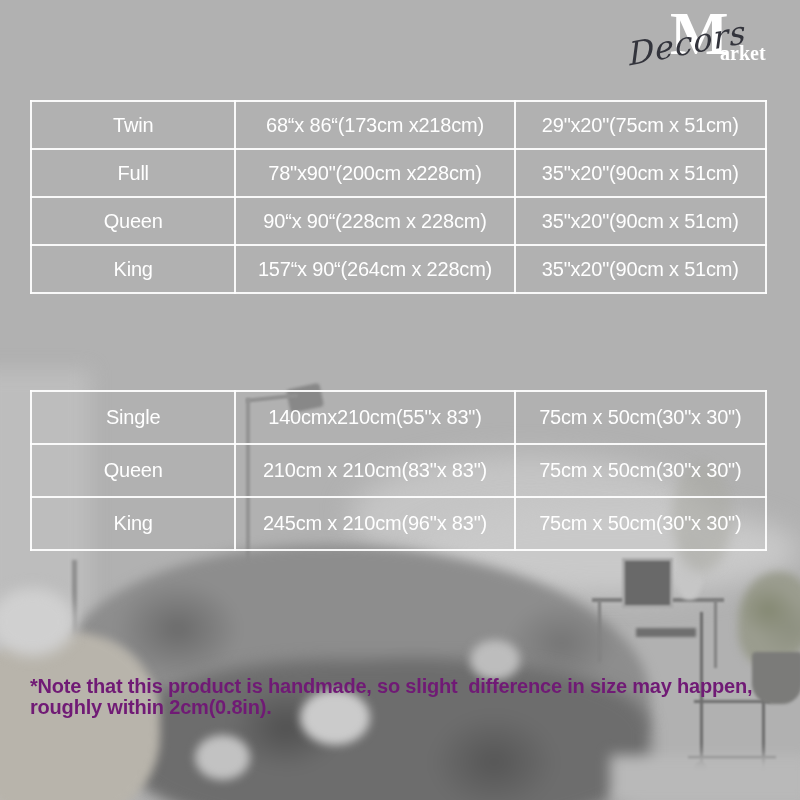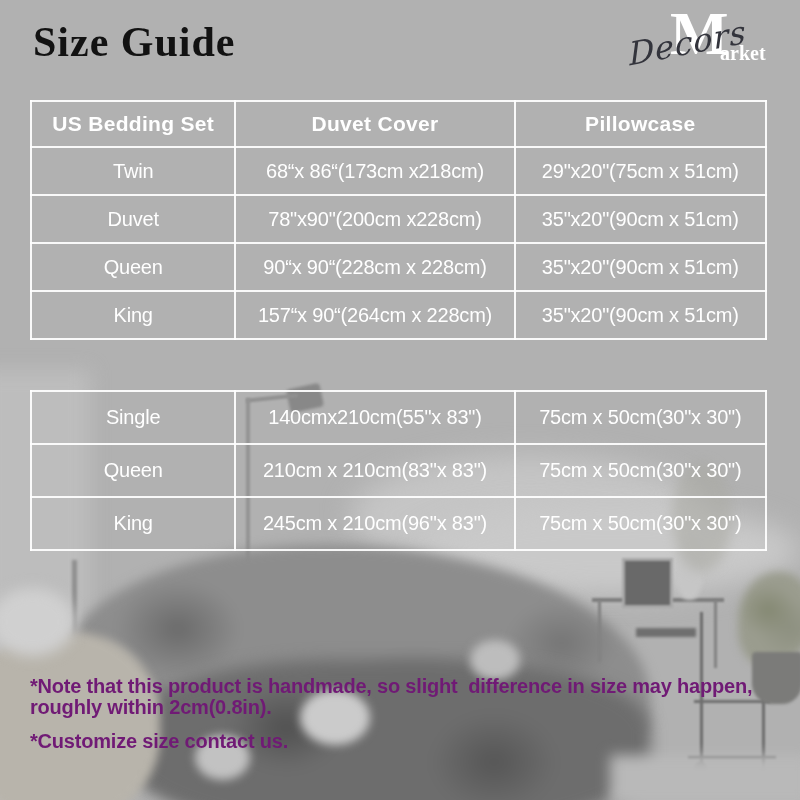--- a/index.html
+++ b/index.html
@@ -147,47 +147,41 @@
     <div class="ph-wheel1"></div>
     <div class="ph-wheel2"></div>
     <div class="ph-sprigs"></div>
     <div class="ph-plant"></div>
     <div class="ph-pot"></div>
     <div class="ph-cushion"></div>
     <div class="ph-pillow-left"></div>
     <div class="ph-floor-br"></div>
   </div>
 
-  <div class="title">Size Guide</div>
 
   <div class="logo">
     <span class="logo-m">M</span>
     <span class="logo-rest">arket</span>
     <span class="logo-script">Decors</span>
   </div>
 
   <table class="size-table" id="table-us">
     <colgroup>
         <col style="width:27.8%">
         <col style="width:38%">
         <col style="width:34.2%">
       </colgroup>
     <tbody>
-        <tr>
-      <th>US Bedding Set</th>
-      <th>Duvet Cover</th>
-      <th>Pillowcase</th>
-    </tr>
     <tr>
       <td>Twin</td>
       <td>68“x 86“(173cm x218cm)</td>
       <td>29"x20"(75cm x 51cm)</td>
     </tr>
     <tr>
-      <td>Duvet</td>
+      <td>Full</td>
       <td>78"x90"(200cm x228cm)</td>
       <td>35"x20"(90cm x 51cm)</td>
     </tr>
     <tr>
       <td>Queen</td>
       <td>90“x 90“(228cm x 228cm)</td>
       <td>35"x20"(90cm x 51cm)</td>
     </tr>
     <tr>
       <td>King</td>
@@ -217,16 +211,15 @@
     <tr>
       <td>King</td>
       <td>245cm x 210cm(96"x 83")</td>
       <td>75cm x 50cm(30"x 30")</td>
     </tr>
   </tbody>
     </table>
 
   <div class="notes">
     <div class="note">*Note that this product is handmade, so slight  difference in size may happen, roughly within 2cm(0.8in).</div>
-    <div class="note">*Customize size contact us.</div>
   </div>
 
 </div>
 
 </body></html>

